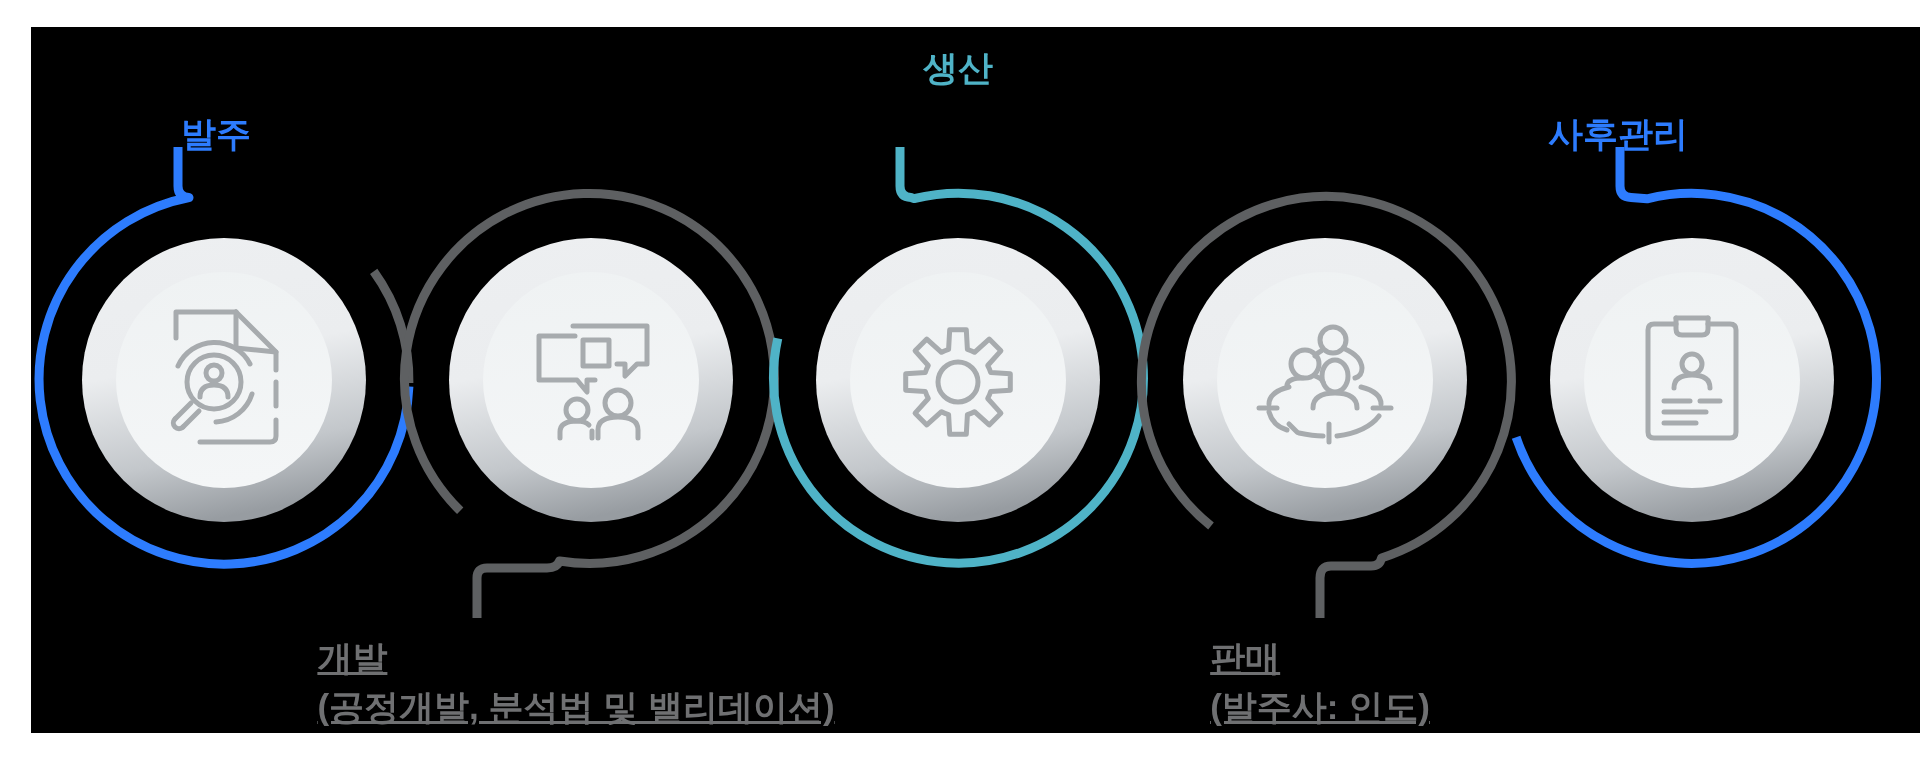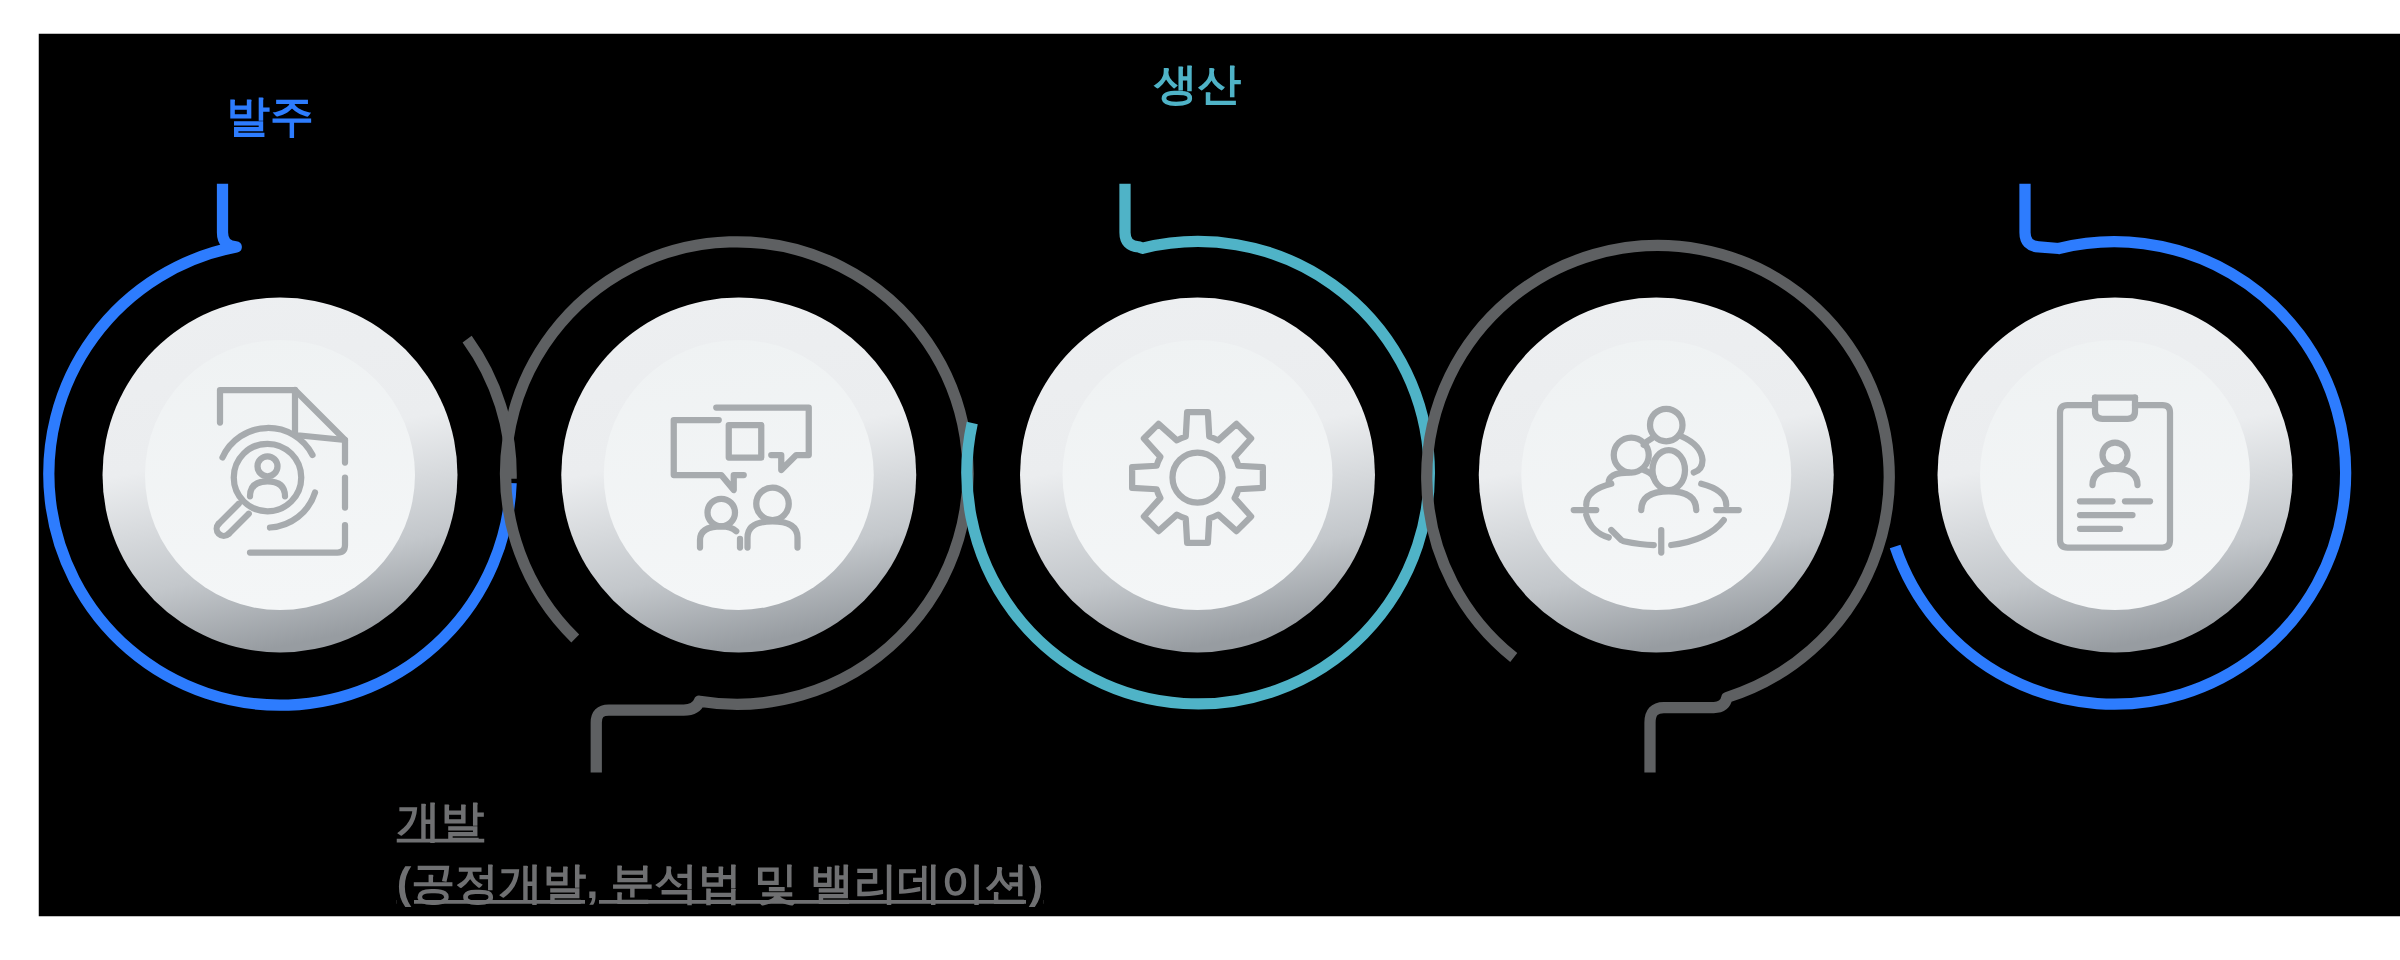--- a/index.html
+++ b/index.html
@@ -14,21 +14,21 @@
   .ring-blue{stroke:var(--blue);}
   .ring-teal{stroke:var(--teal);}
   .ring-gray{stroke:var(--ring-gray);}
   .icon{stroke:var(--icon-stroke);stroke-width:5px;fill:none;stroke-linecap:round;stroke-linejoin:round;}
   .label{
     position:absolute;transform:translate(-50%,-50%);
     text-align:left;font-weight:700;font-size:35px;line-height:52px;
     white-space:nowrap;letter-spacing:0;
   }
   .label.bottom{line-height:49px;}
-  .accent-blue{color:var(--blue);}
+  .accent-blue{color:var(--blue);margin-top:40px;}
   .accent-teal{color:var(--teal);}
   .accent-gray{color:var(--label-gray);text-decoration:underline;}
 </style>
 </head>
 <body>
 
 <div id="stage" style="--blue: #2D7CFE; --teal: #4FB3C7; --ring-gray: #5E6062; --label-gray: #6F7072; --icon-stroke: #A7ABAE; --panel: #000000;">
   <div id="panel"></div>
 
   <svg id="diagram" width="1920" height="768" viewBox="0 0 1920 768">
@@ -159,14 +159,21 @@
 
   <div class="label bottom accent-gray" style="left:576px;top:682px">
     <div>개발</div>
     <div>(공정개발, 분석법 및 밸리데이션)</div>
   </div>
 
   <div class="label top accent-teal" style="left:958px;top:68px">
     <div>생산</div>
   </div>
 
+  <div class="label bottom accent-gray" style="left:1320px;top:682px">
+    <div>판매</div>
+    <div>(발주사: 인도)</div>
+  </div>
 
+  <div class="label top accent-blue" style="left:1618px;top:94px">
+    <div>사후관리</div>
+  </div>
 </div>
 
 </body></html>

